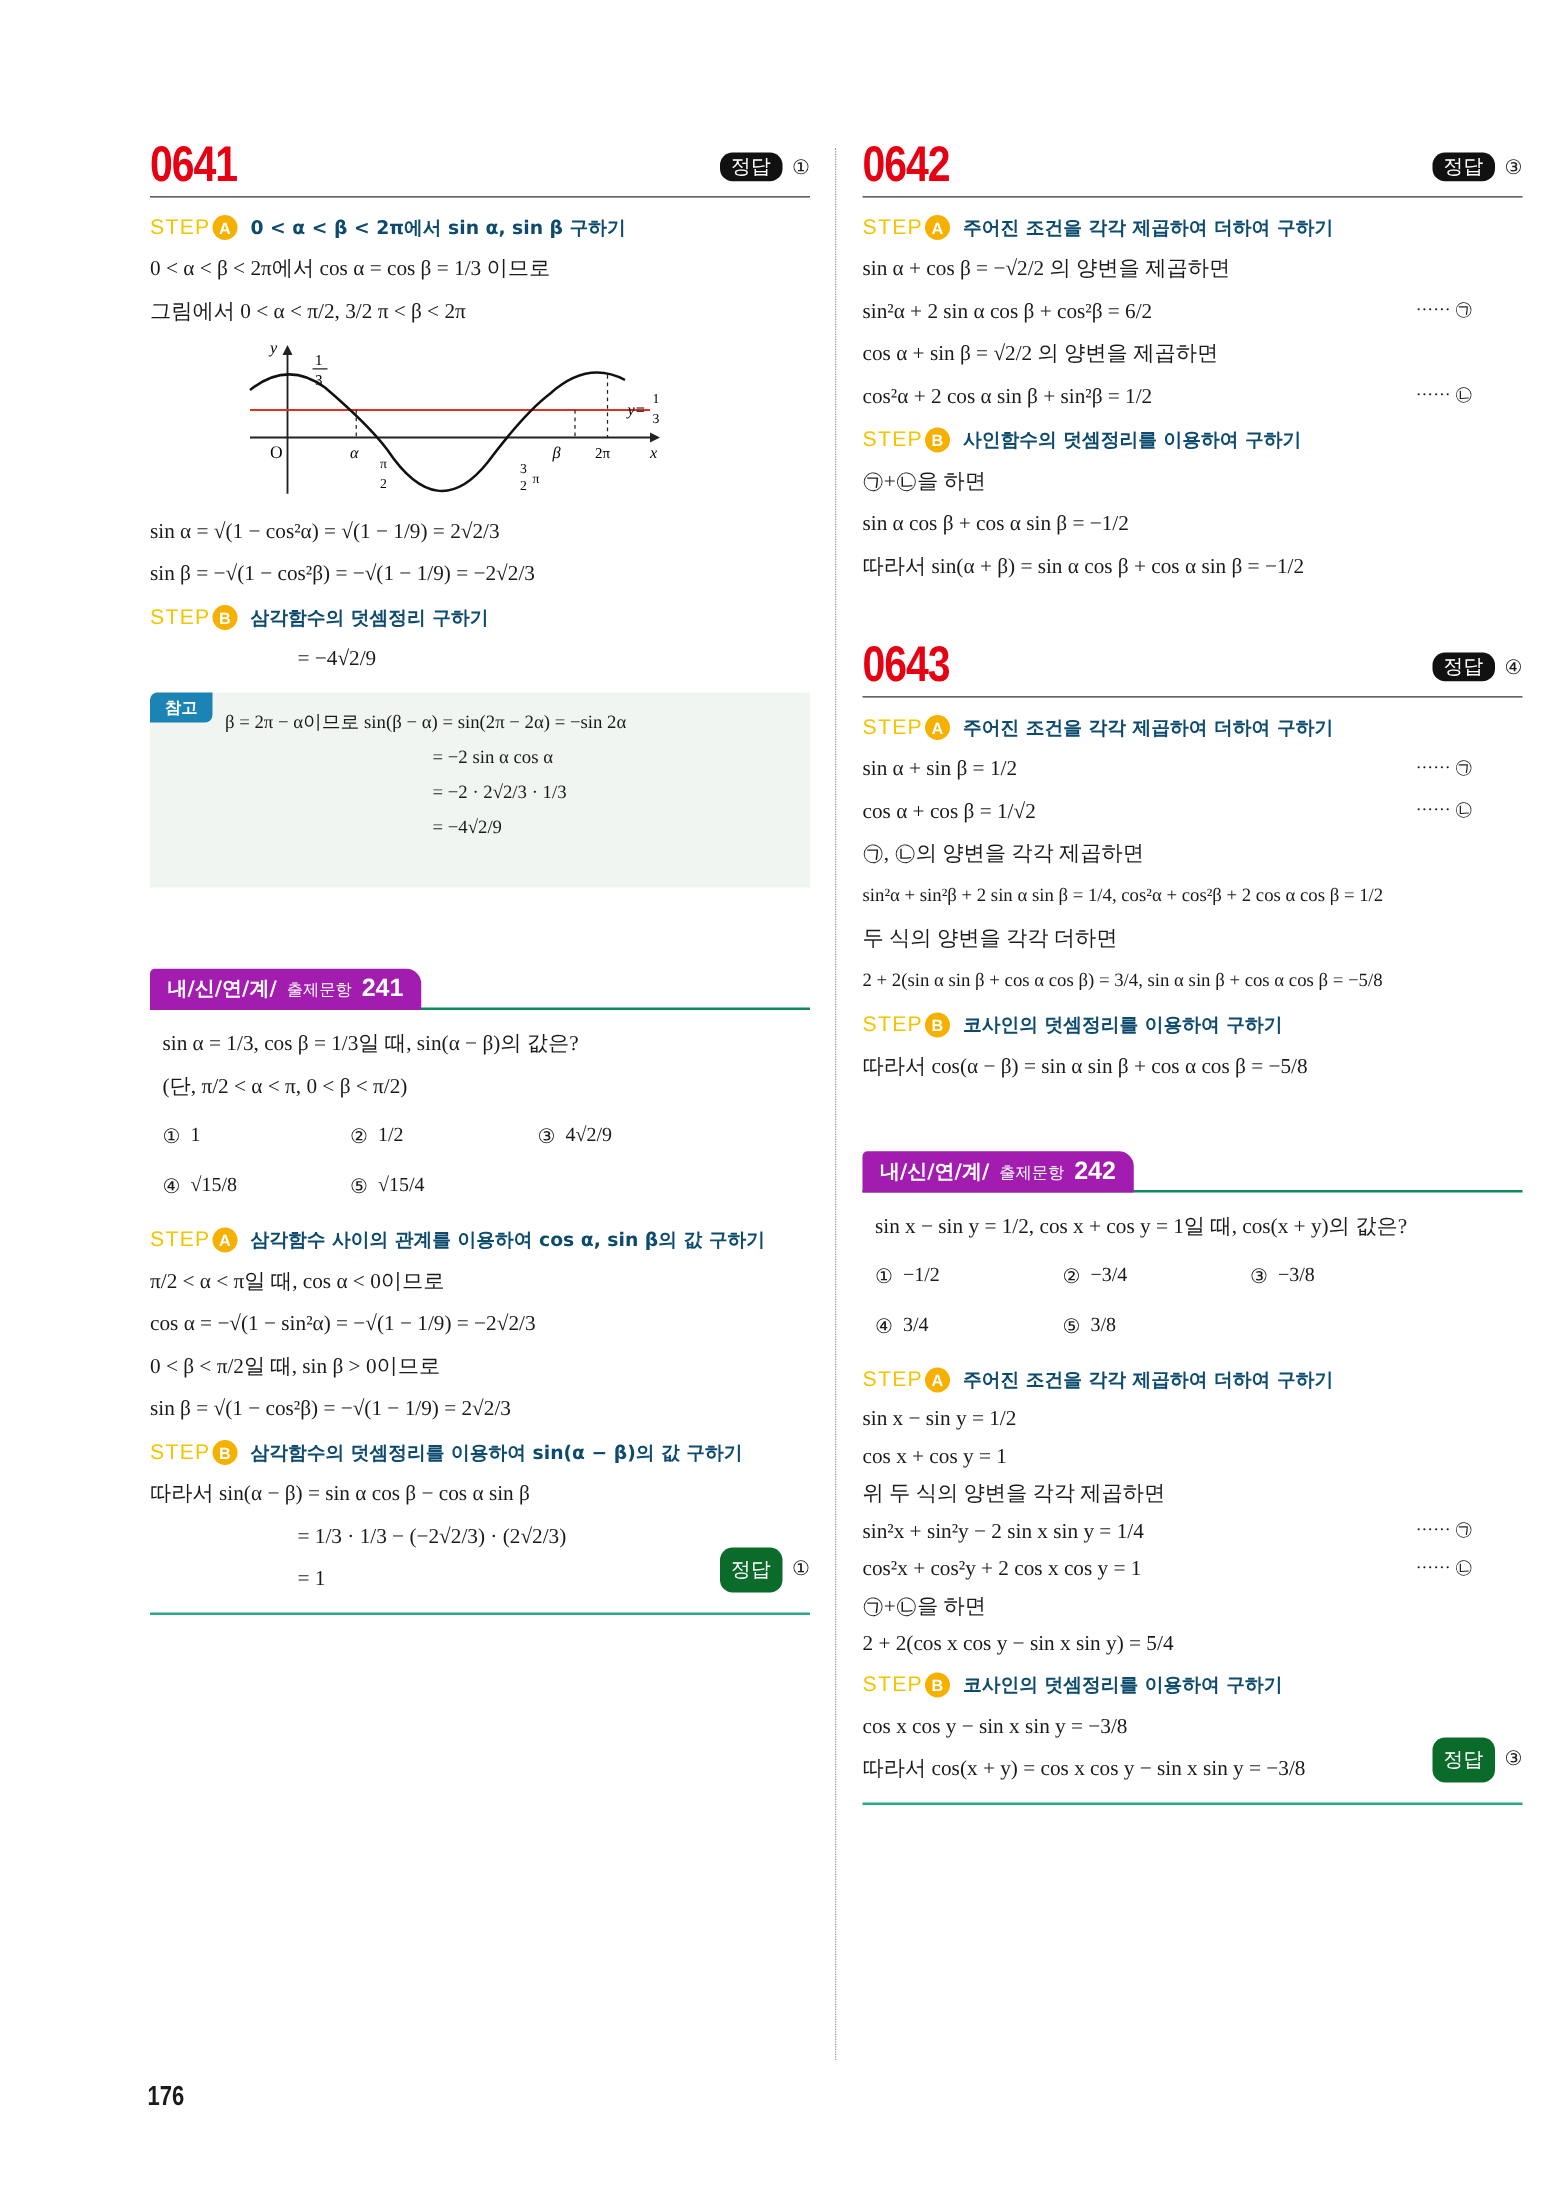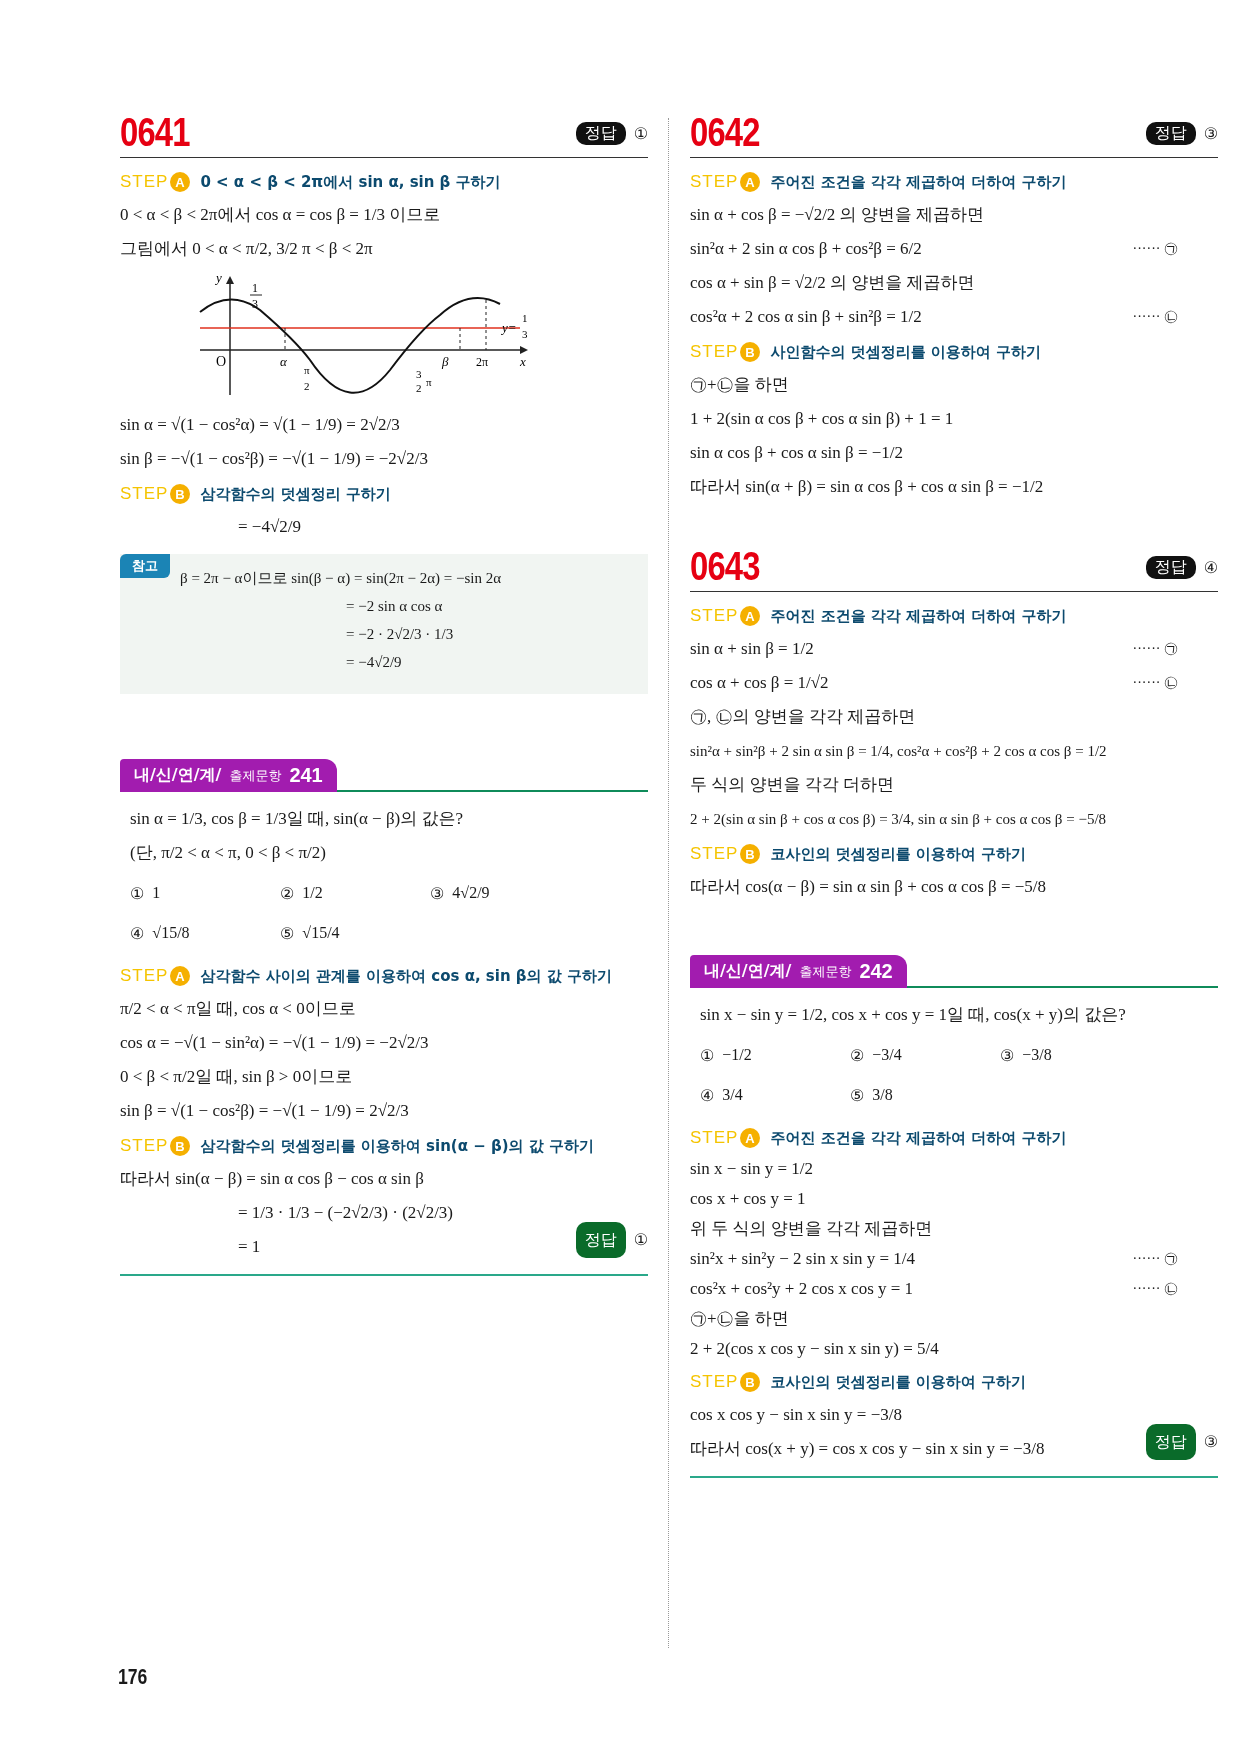--- a/index.html
+++ b/index.html
@@ -15,21 +15,21 @@
   .ans-badge { background: #111; color: #fff; font-family: "DejaVu Sans", sans-serif; font-size: 16px; border-radius: 10px; padding: 1px 9px; }
   .ans-badge.green { background: #0a6b2a; }
   .step { display: flex; align-items: center; gap: 10px; margin: 8px 0 6px; }
   .step-label { font-family: "Liberation Sans", sans-serif; color: #f5c400; font-size: 17px; letter-spacing: 1px; display: flex; align-items: center; gap: 2px; }
   .step-circle { display: inline-flex; width: 20px; height: 20px; border-radius: 50%; background: #f5b000; color: #fff; font-size: 13px; font-weight: 700; align-items: center; justify-content: center; }
   .step-title { font-family: "DejaVu Sans", sans-serif; font-weight: 700; font-size: 15px; color: #0c4a6e; }
   .line { font-size: 17px; line-height: 34px; white-space: nowrap; }
   .line.indent { padding-left: 118px; }
   .line .tag { float: right; font-size: 14px; margin-right: 40px; }
   .graph { height: 130px; margin: 4px 0 8px 60px; }
-  .note { position: relative; background: #f1f5f2; margin: 10px 0 0 0; padding: 10px 10px 14px 60px; height: 140px; }
+  .note { position: relative; background: #f1f5f2; margin: 10px 0 0 0; padding: 10px 10px 14px 60px; height: 156px; }
   .note-tag { position: absolute; left: 0; top: 0; background: #1b84b5; color: #fff; font-family: "DejaVu Sans", sans-serif; font-size: 13px; font-weight: 700; padding: 3px 12px; border-radius: 6px 0 6px 0; }
   .note .line { font-size: 15px; line-height: 28px; }
   .note .line.sub { padding-left: 166px; }
   .related { position: relative; margin-top: 64px; height: 34px; border-bottom: 2px solid #0f8b5a; margin-bottom: 10px; }
   .related-tag { position: absolute; left: 0; bottom: -2px; background: #a21caf; color: #fff; font-family: "DejaVu Sans", sans-serif; font-weight: 700; font-size: 16px; padding: 5px 14px; border-radius: 4px 12px 0 0; display: flex; align-items: center; gap: 8px; }
   .related-tag .num { font-size: 20px; font-family: "Liberation Sans", sans-serif; }
   .related-tag .sub { font-size: 13px; font-weight: 400; }
   .choices { display: grid; grid-template-columns: 150px 150px 150px; row-gap: 2px; padding-left: 10px; font-size: 16px; margin: 4px 0 14px; }
   .choice { height: 38px; display: flex; align-items: center; gap: 8px; }
   .end-rule { border-bottom: 2px solid #2aa88a; margin-top: 10px; }
@@ -196,21 +196,20 @@
   <div class="line"><span>cos α + sin β = √2/2 의 양변을 제곱하면</span><span class="tag"></span></div>
   <div class="line"><span>cos²α + 2 cos α sin β + sin²β = 1/2</span><span class="tag">······ ㉡</span></div>
   <div class="step">
     <span class="step-label">
         <span>STEP</span>
         <span class="step-circle">B</span>
       </span>
     <span class="step-title">사인함수의 덧셈정리를 이용하여 구하기</span>
   </div>
   <div class="line">㉠+㉡을 하면</div>
-  <div class="line">1 + 2(sin α cos β + cos α sin β) + 1 = 1</div>
   <div class="line">sin α cos β + cos α sin β = −1/2</div>
   <div class="line">따라서 sin(α + β) = sin α cos β + cos α sin β = −1/2</div>
 
   <div class="spacer"></div>
 
   <div class="prob-head">
     <div class="prob-num">0643</div>
     <div class="answer">
       <span class="ans-badge">정답</span>
       <span>④</span>

